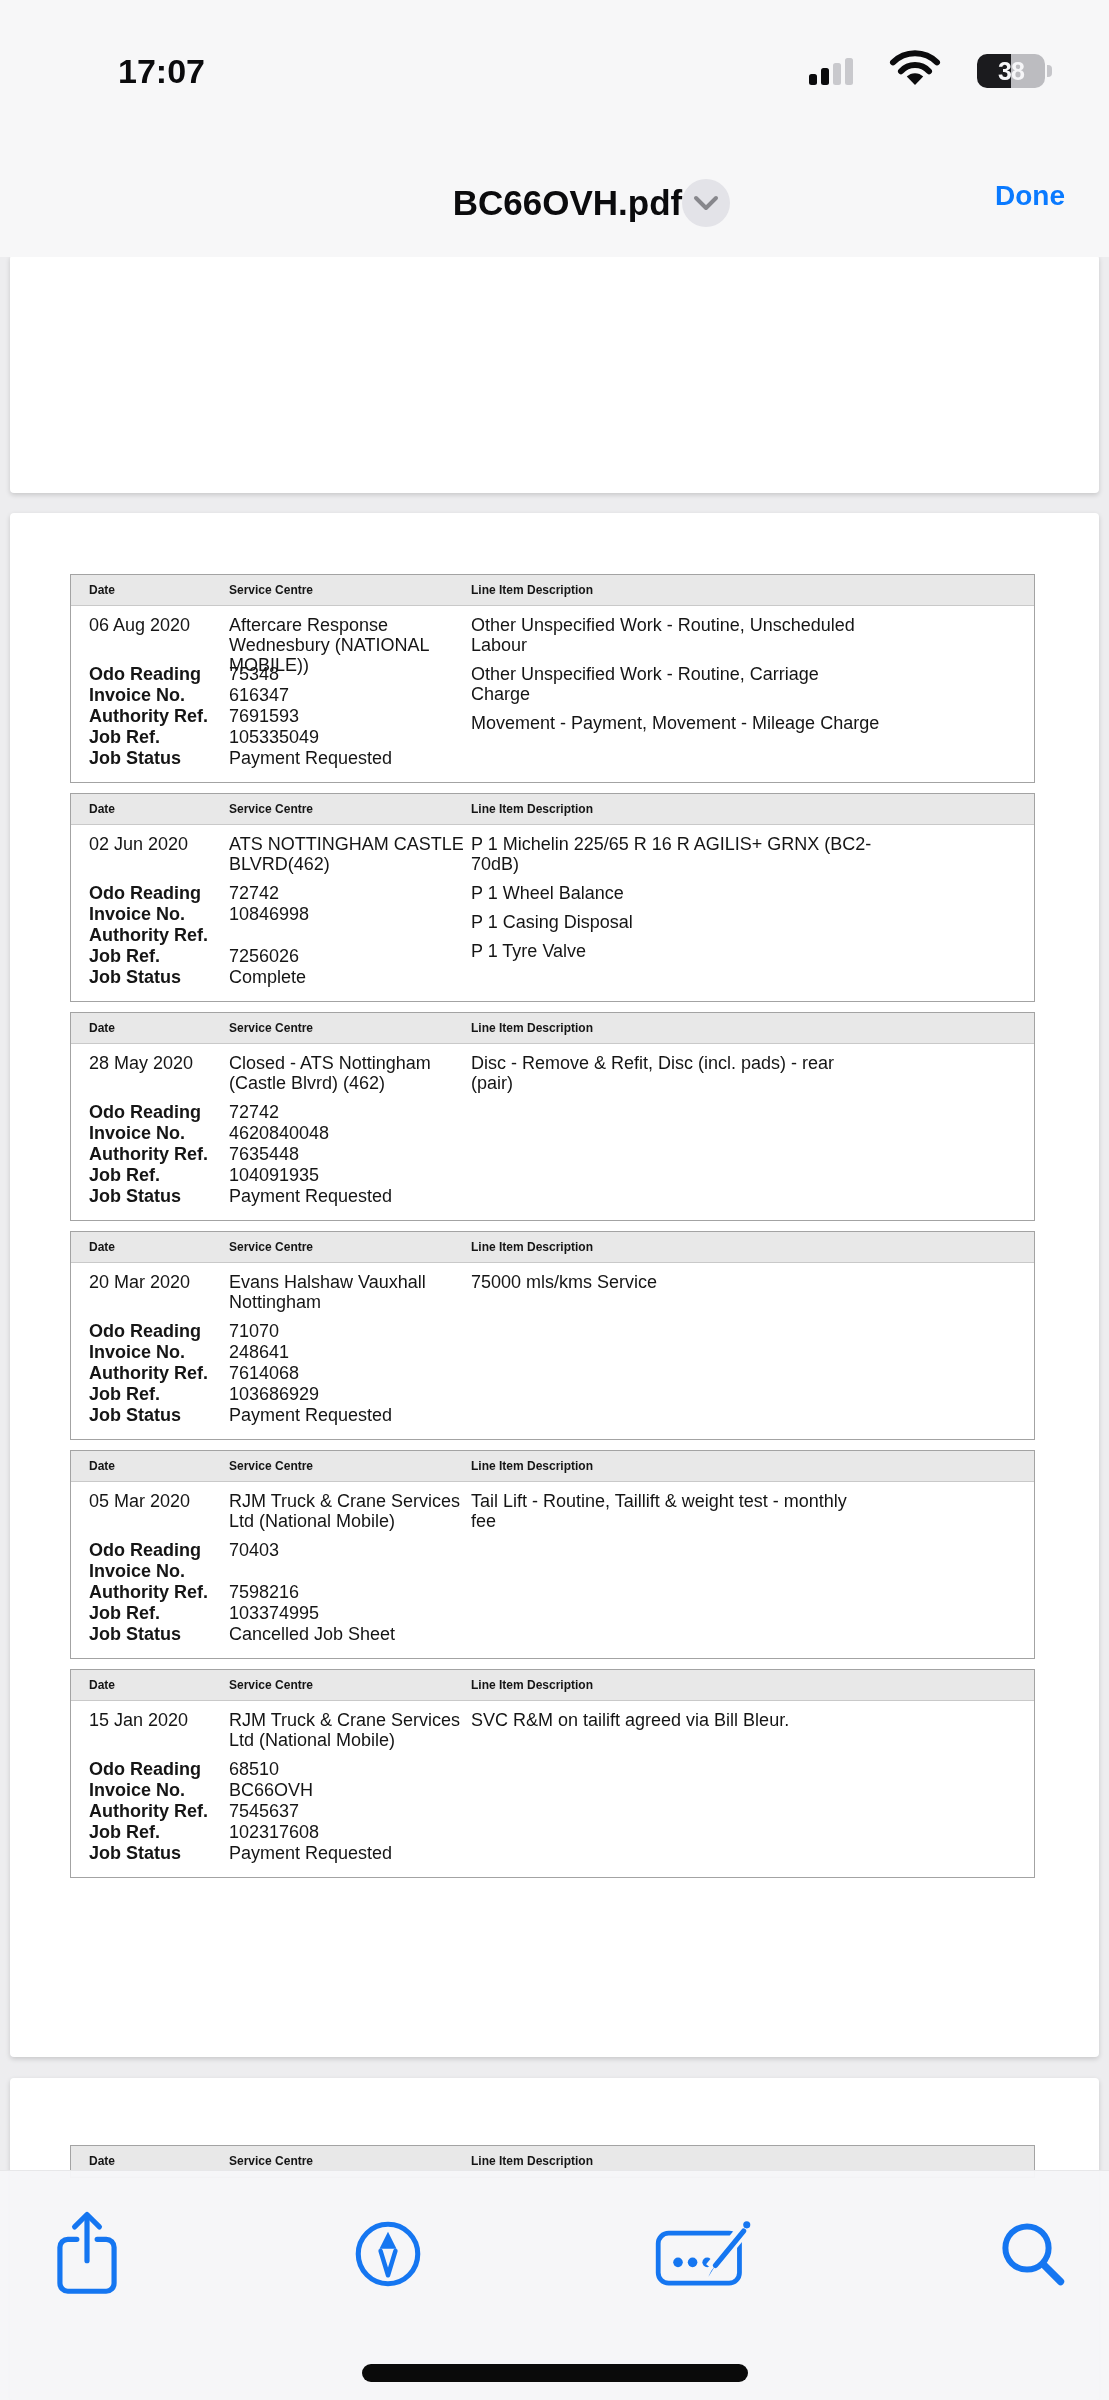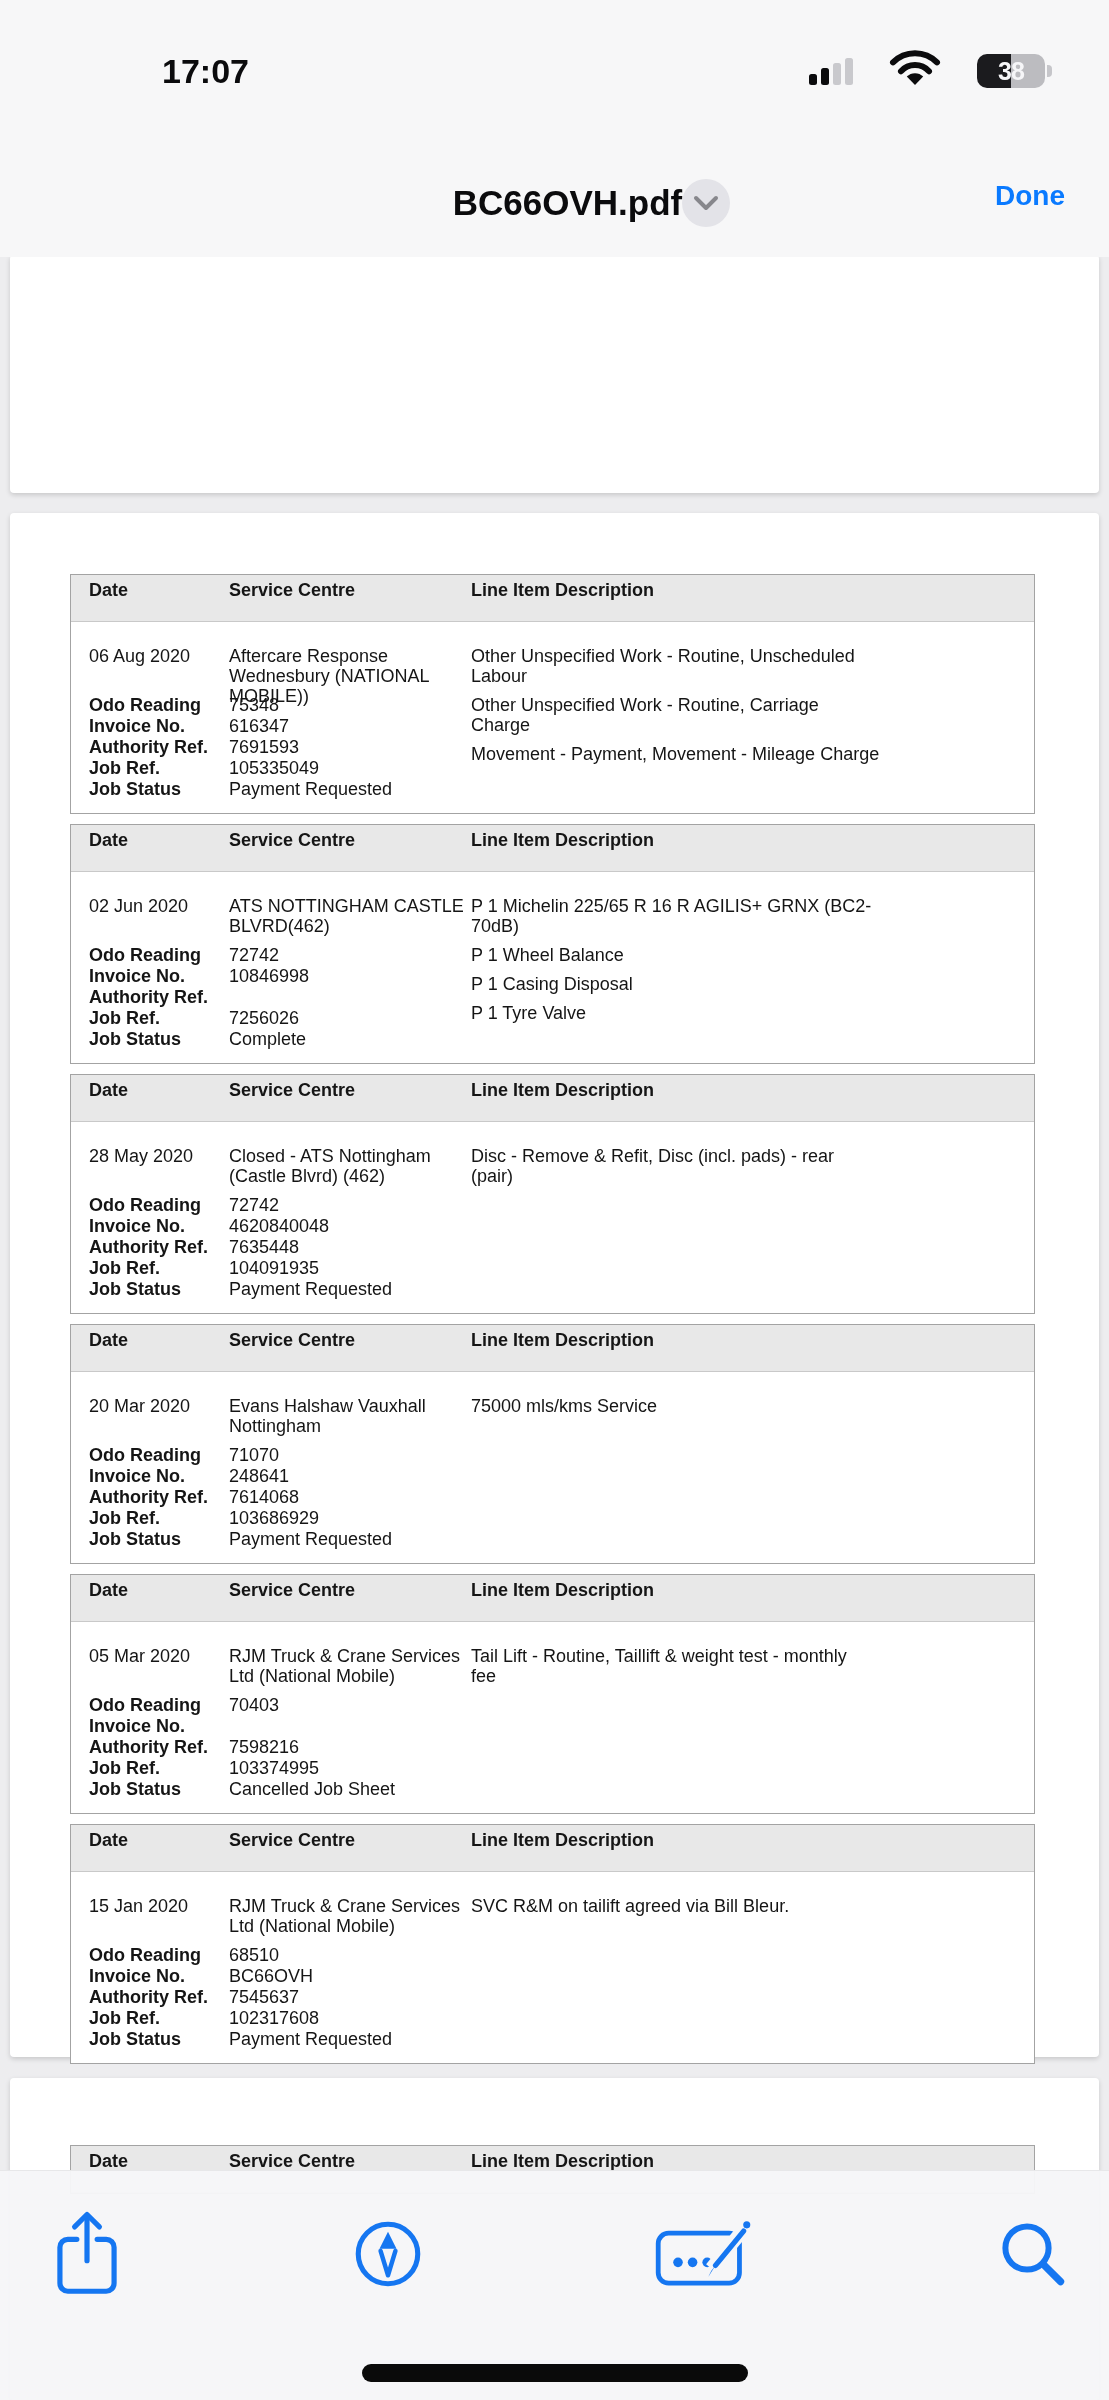--- a/index.html
+++ b/index.html
@@ -12,21 +12,21 @@
     overflow:hidden;
     color:#151515;
   }
   
   .chrome-top {
     position:absolute; left:0; top:0; width:1109px; height:257px;
     background:#f7f7f8; z-index:30;
   }
   .status-time {
     position:absolute; left:118px; top:52px;
-    font-size:34px; font-weight:700; color:#0b0b0d;margin-left:44px;
+    font-size:34px; font-weight:700; color:#0b0b0d;
   }
   .status-right { position:absolute; right:64px; top:50px; display:flex; align-items:center; gap:36px; }
   .sig-bars { display:flex; align-items:flex-end; gap:4px; height:28px; }
   .sig-bars span { display:block; width:8px; border-radius:2.5px; }
   .sig-b1 { height:11px; background:#0b0b0d; }
   .sig-b2 { height:17px; background:#0b0b0d; }
   .sig-b3 { height:22px; background:#c9c9cd; }
   .sig-b4 { height:27px; background:#c9c9cd; }
   .battery {
     position:relative; width:68px; height:34px; border-radius:10px;
@@ -59,24 +59,24 @@
   .page-prev  { top:255px;  height:238px;  z-index:1; }
   .page-main  { top:513px;  height:1544px; z-index:1; }
   .page-next  { top:2078px; height:322px;  z-index:1; }
   .doc-table { margin:61px 0 0 60px; width:965px; display:flex; flex-direction:column; gap:10px; }
   .page-next .doc-table { margin-top:67px; }
   
   .card { border:1px solid #a3a3a3; background:#fff; }
   .grid3 { display:grid; grid-template-columns:158px 242px 1fr; }
   .card-header {
     background:#e8e8e8; border-bottom:1px solid #c9c9c9;
-    padding:5px 0 20px; font-weight:700; font-size:18px; line-height:21px;
+    padding:5px 0 4px; font-weight:700; font-size:12px; line-height:21px;
   }
   .card-header .hc1 { padding-left:18px; }
-  .card-body { padding:24px 0 13px; font-size:18px; line-height:20px; }
+  .card-body { padding:9px 0 13px; font-size:18px; line-height:20px; }
   .date-cell { grid-column:1; grid-row:1; padding-left:18px; }
   .sc-cell   { grid-column:2; grid-row:1; height:40px; overflow:visible; white-space:pre-line; margin-bottom:9px; }
   .fl { grid-column:1; padding-left:18px; font-weight:700; height:21px; }
   .fv { grid-column:2; height:21px; }
   .items-cell { grid-column:3; grid-row:1 / span 6; padding-right:30px; }
   .item { white-space:pre-line; margin-bottom:9px; }
   
   .toolbar {
     position:absolute; left:0; top:2170px; width:1109px; height:230px;
     background:rgba(246,246,248,0.97); z-index:40;

